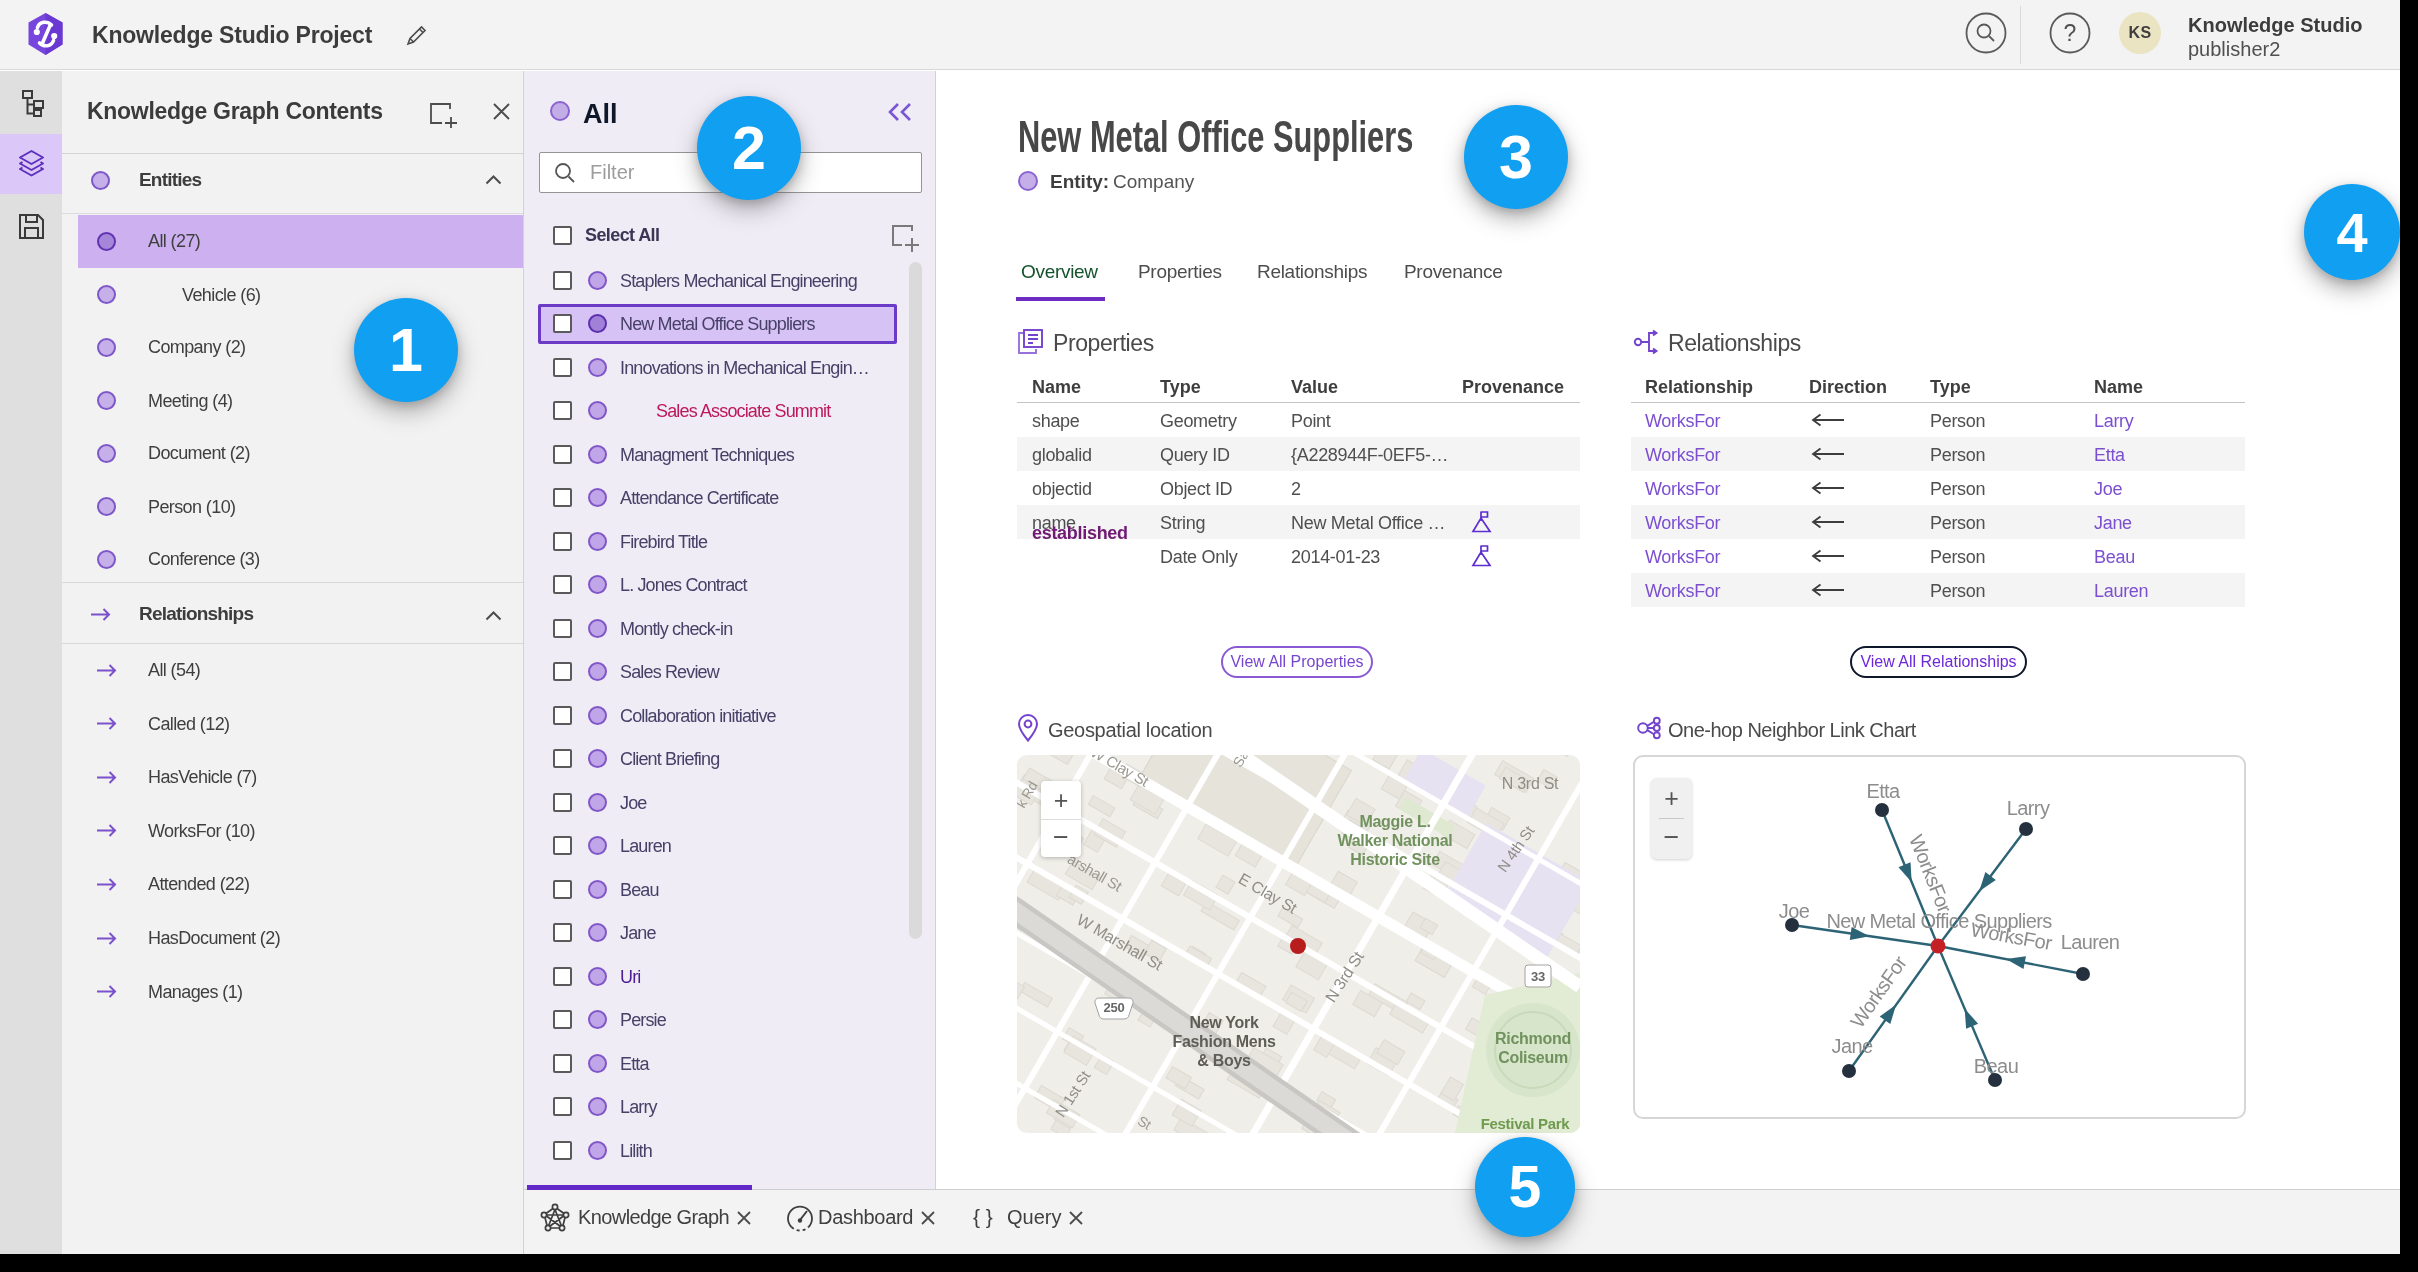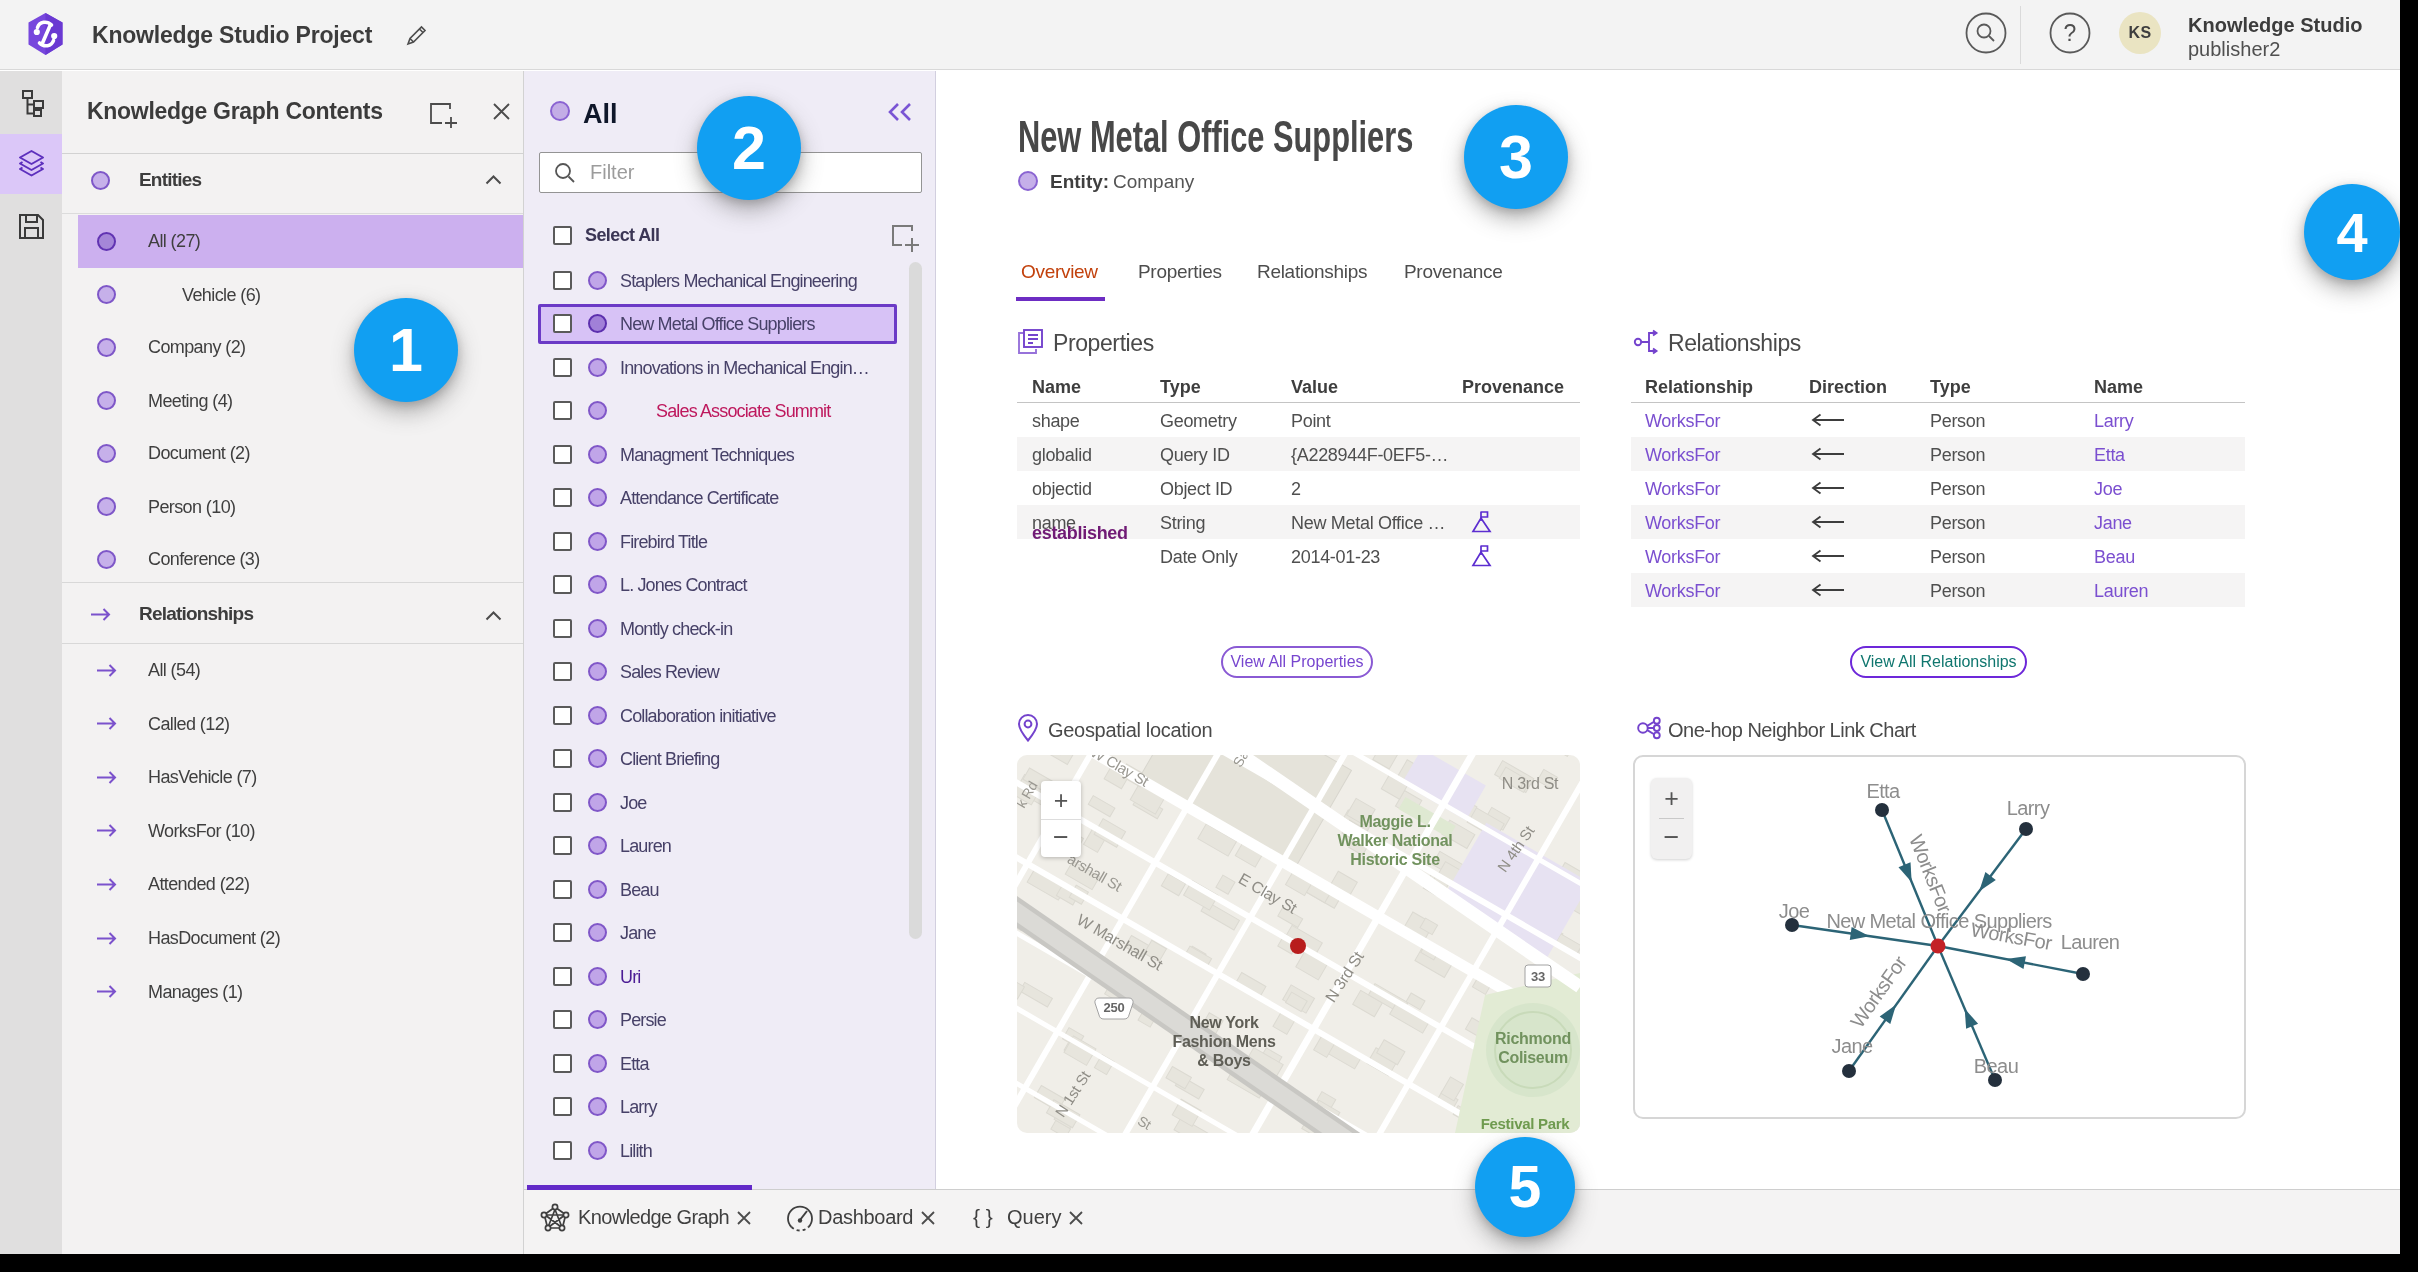--- a/index.html
+++ b/index.html
@@ -247,21 +247,21 @@
       <div class="row-label" style="left:483px;top:16px;font-size:20px;color:#3f3f3f;">Query</div>
       <svg class="abs" style="left:544px;top:20px" width="16" height="16" viewBox="0 0 16 16" stroke="#4c4c4c" stroke-width="1.8">
         <path d="M2 2 L14 14 M14 2 L2 14"></path>
       </svg>
     </div>
     <div class="abs" style="left:936px;top:71px;width:1464px;height:1118px;background:#fff;">
       <div class="row-label" style="left:82px;top:41px;font-size:44px;color:#484848;font-weight:bold;transform:scaleX(.70);transform-origin:0 0;">New Metal Office Suppliers</div>
       <span style="position:absolute;left:82px;top:100px;width:20px;height:20px;border-radius:50%;background:#c5afe9;border:2px solid #8a64d2;"></span>
       <div class="row-label" style="left:114px;top:100px;font-size:19px;color:#3f3f3f;font-weight:bold;">Entity:</div>
       <div class="row-label" style="left:177px;top:100px;font-size:19px;color:#555;font-weight:normal;">Company</div>
-      <div class="row-label" style="left:85px;top:190px;font-size:19px;color:#c2410c;font-weight:normal;letter-spacing:-.3px;">Overview</div>
+      <div class="row-label" style="left:85px;top:190px;font-size:19px;color:#14532d;font-weight:normal;letter-spacing:-.3px;">Overview</div>
       <div class="row-label" style="left:202px;top:190px;font-size:19px;color:#4d4d4d;font-weight:normal;letter-spacing:-.3px;">Properties</div>
       <div class="row-label" style="left:321px;top:190px;font-size:19px;color:#4d4d4d;font-weight:normal;letter-spacing:-.3px;">Relationships</div>
       <div class="row-label" style="left:468px;top:190px;font-size:19px;color:#4d4d4d;font-weight:normal;letter-spacing:-.3px;">Provenance</div>
       <div class="abs" style="left:80px;top:226px;width:89px;height:4px;background:#6d2dc3;"></div>
       <svg class="abs" style="left:81px;top:257px" width="27" height="27" viewBox="0 0 27 27" fill="none" stroke="#7443cd" stroke-width="1.9">
  <path d="M6 5 H2 V25 H19 V21" opacity=".75"></path>
  <rect x="7" y="2" width="18" height="17"></rect>
  <path d="M11 7 H21 M11 11 H21 M11 15 H16"></path>
 </svg>
       <div class="row-label" style="left:117px;top:259px;font-size:23px;color:#4a4a4a;font-weight:normal;letter-spacing:-.4px;">Properties</div>
@@ -338,21 +338,21 @@
       </svg>
       <div class="row-label" style="left:994px;top:476px;font-size:18px;color:#4f4f4f;font-weight:normal;letter-spacing:-.3px;">Person</div>
       <div class="row-label" style="left:1158px;top:476px;font-size:18px;color:#7b4fd0;font-weight:normal;letter-spacing:-.3px;">Beau</div>
       <div class="abs" style="left:695px;top:502px;width:614px;height:34px;background:#f5f4f4;"></div>
       <div class="row-label" style="left:709px;top:510px;font-size:18px;color:#7b4fd0;font-weight:normal;letter-spacing:-.3px;">WorksFor</div>
       <svg class="abs" style="left:875px;top:512px" width="34" height="14" viewBox="0 0 34 14" fill="none" stroke="#3d3d3d" stroke-width="1.8">
         <path d="M33 7 H3 M9.5 1.5 L2 7 L9.5 12.5"></path>
       </svg>
       <div class="row-label" style="left:994px;top:510px;font-size:18px;color:#4f4f4f;font-weight:normal;letter-spacing:-.3px;">Person</div>
       <div class="row-label" style="left:1158px;top:510px;font-size:18px;color:#7b4fd0;font-weight:normal;letter-spacing:-.3px;">Lauren</div>
-      <div class="abs" style="left:914px;top:575px;width:177px;height:32px;border:2px solid #6d28d9;border-radius:17px;text-align:center;line-height:28px;font-size:16px;color:#0f766e;">View All Relationships</div>
+      <div class="abs" style="left:914px;top:575px;width:177px;height:32px;border:2px solid #0f172a;border-radius:17px;text-align:center;line-height:28px;font-size:16px;color:#6d28d9;">View All Relationships</div>
       <svg class="abs" style="left:81px;top:643px" width="22" height="28" viewBox="0 0 22 28" fill="none" stroke="#7443cd" stroke-width="2">
  <path d="M11 26.5 C11 26.5 20 15.5 20 10 A9 9 0 0 0 2 10 C2 15.5 11 26.5 11 26.5 Z"></path>
  <circle cx="11" cy="10" r="3.4"></circle>
 </svg>
       <div class="row-label" style="left:112px;top:648px;font-size:20px;color:#4a4a4a;font-weight:normal;letter-spacing:-.3px;">Geospatial location</div>
       <svg class="abs" style="left:700px;top:645px" width="26" height="24" viewBox="0 0 30 26" fill="none" stroke="#7443cd" stroke-width="2.2">
  <circle cx="8" cy="13" r="5.5"></circle>
  <circle cx="24" cy="4.5" r="3.4"></circle>
  <circle cx="24" cy="13" r="3.4"></circle>
  <circle cx="24" cy="21.5" r="3.4"></circle>

